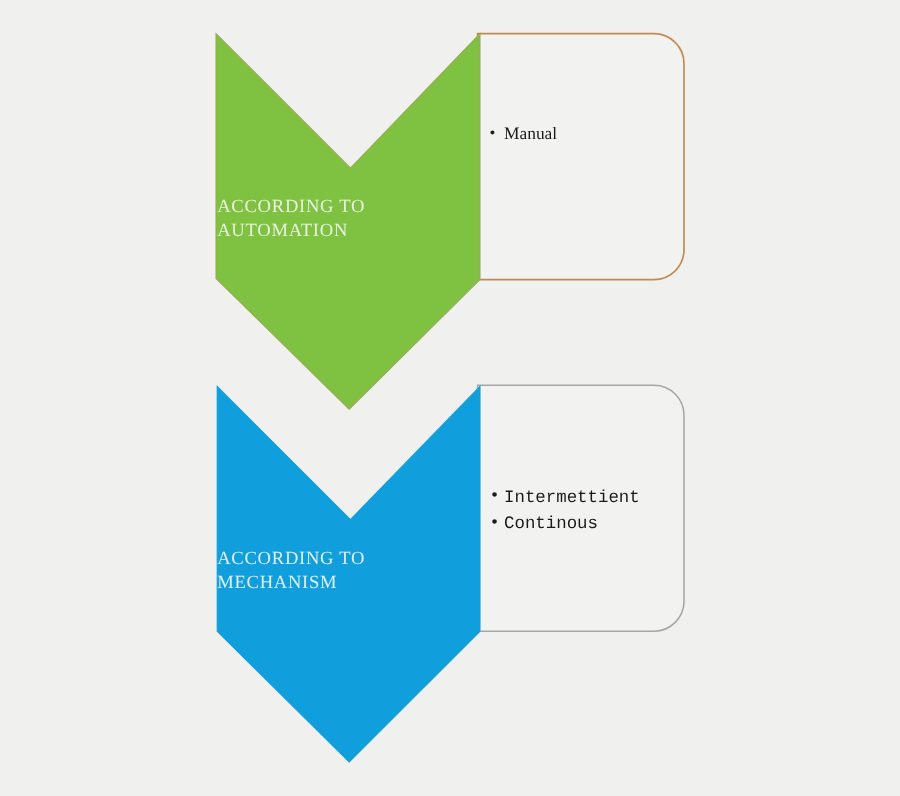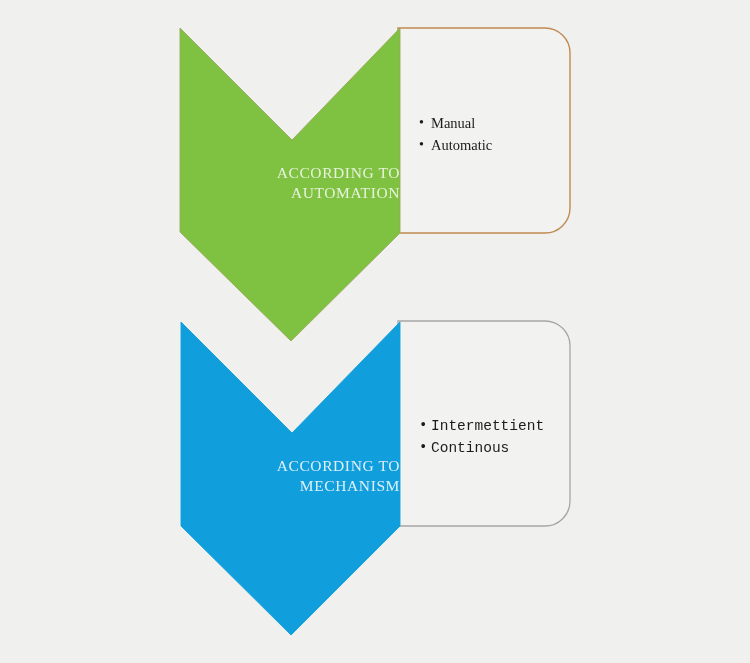--- a/index.html
+++ b/index.html
@@ -29,21 +29,21 @@
     left: 0;
     top: 0;
     width: 750px;
     height: 663px;
     display: block;
   }
 
   
   .chev-label {
     position: absolute;
-    text-align: right;
+    text-align: left;
     line-height: 1.32;
     letter-spacing: 0.6px;
     font-size: 15.5px;
     text-transform: uppercase;
     pointer-events: none;
     white-space: pre-line;
   }
   .chev-label-green {
     left: 181px;
     top: 163px;
@@ -52,21 +52,21 @@
   }
   .chev-label-blue {
     left: 181px;
     top: 456px;
     width: 219px;
     color: #def0fa;
   }
 
   .bullet-list {
     position: absolute;
-    margin: 11px;
+    margin: 0;
     padding: 0;
     list-style: none;
     color: #1b1b1b;
     font-size: 14.5px;
     line-height: 1.52;
   }
   .bullet-list li {
     position: relative;
     padding-left: 12px;
     white-space: nowrap;
@@ -130,21 +130,20 @@
   </svg>
 
   <div class="chev-label chev-label-green" style="color: rgb(232, 242, 220);">ACCORDING TO
 AUTOMATION</div>
 
   <div class="chev-label chev-label-blue" style="color: rgb(222, 240, 250);">ACCORDING TO
 MECHANISM</div>
 
   <ul class="bullet-list" id="bullets-automation">
     <li>Manual</li>
-    <li>Automatic</li>
   </ul>
 
   <ul class="bullet-list" id="bullets-mechanism">
     <li>Intermettient</li>
     <li>Continous</li>
   </ul>
 
 </div>
 
 </body></html>

